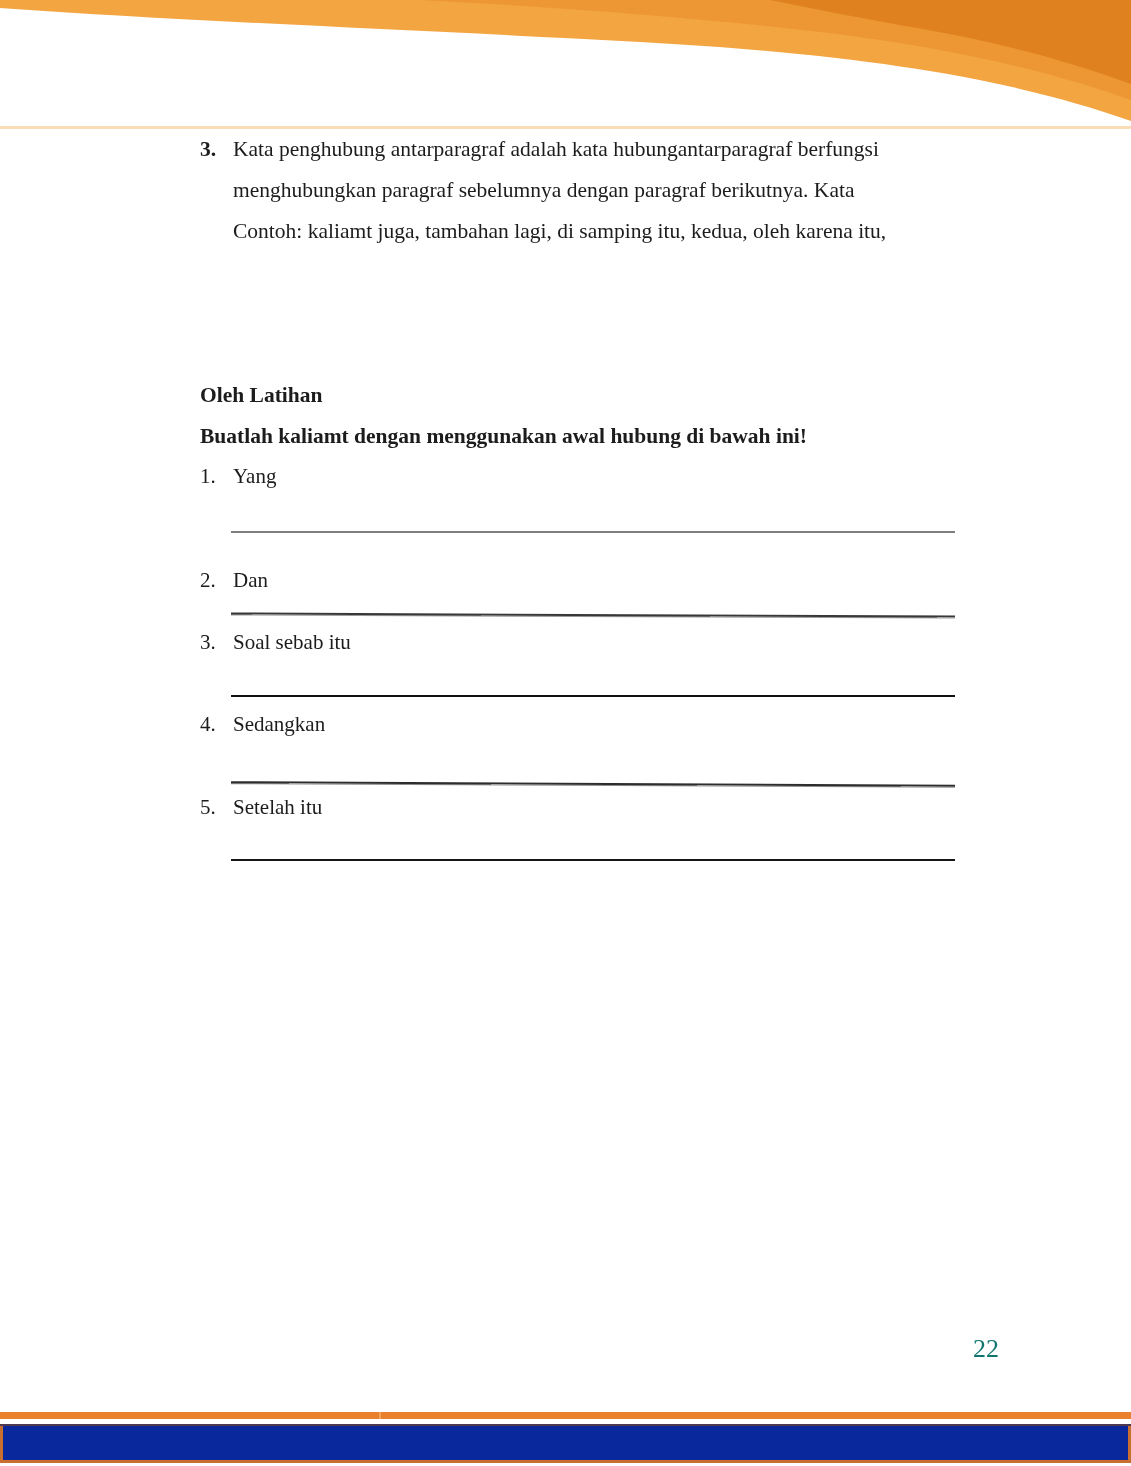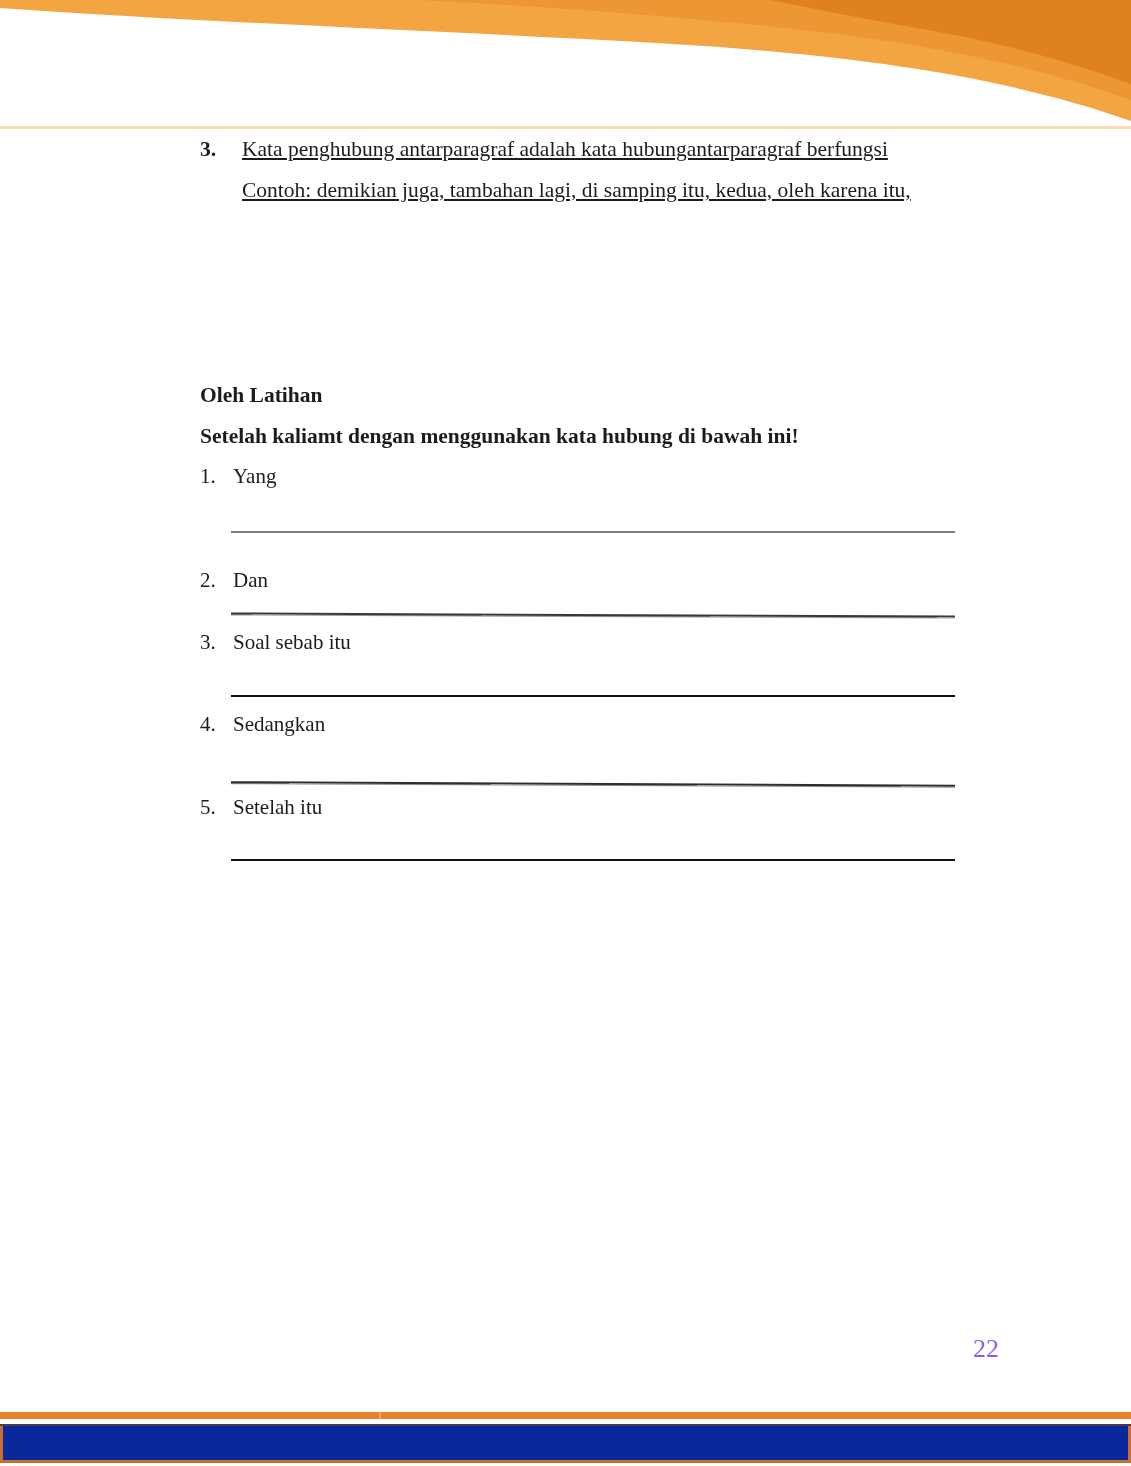--- a/index.html
+++ b/index.html
@@ -15,21 +15,21 @@
   
   .header { position:absolute; top:0; left:0; width:1131px; height:130px; }
   .header svg { display:block; }
 
   
   .item3 { position:absolute; top:129px; left:200px; width:820px; }
   .item3 .num {
     position:absolute; left:0; top:0; width:30px;
     font-weight:bold; font-size:21.5px; line-height:41px;
   }
-  .item3 .lines { margin-left:42px;text-decoration:underline; }
+  .item3 .lines { margin-left:33px; }
   .t-line { font-size:21.5px; line-height:41px; white-space:nowrap; }
 
   .heading-bold {
     position:absolute; left:200px;
     font-weight:bold; font-size:21.5px; line-height:28px;
   }
   .h-soal { top:381px; }
   .h-instr { top:422px; }
 
   .ex-item { position:absolute; left:200px; font-size:21px; line-height:28px; }
@@ -39,21 +39,21 @@
 
   .answer-line { position:absolute; left:231px; width:724px; height:0; }
   .al1 { top:531px; border-top:2px solid #7e7e7e; }
   .al2 { top:614px; border-top:2px solid #383838; transform:rotate(0.25deg); box-shadow:0 1px 0 #9a9a9a; }
   .al3 { top:695px; border-top:2.5px solid #111111; }
   .al4 { top:783px; border-top:2px solid #2d2d2d; transform:rotate(0.28deg); box-shadow:0 1px 0 #8f8f8f; }
   .al5 { top:859px; border-top:2px solid #161616; }
 
   .page-number {
     position:absolute; top:1334px; left:973px;
-    font-size:26px; line-height:30px; color:#8b5cf6;
+    font-size:26px; line-height:30px; color:#0f766e;
   }
 
   
   .footer-orange-bar {
     position:absolute; top:1412px; left:0; width:1131px; height:7px;
     background:var(--footer-orange,#E8802C);
   }
   .footer-orange-divider {
     position:absolute; top:1412px; left:379px; width:2px; height:7px;
     background:var(--footer-orange-divider,#F2A356);
@@ -85,26 +85,27 @@
       <path style="fill:var(--header-medium,#EC9733)" d="M420,0 H1131 V100 C 1040,68 940,46 820,32 C 700,18 560,7 420,0 Z"></path>
       <path style="fill:var(--header-dark,#E0811F)" d="M770,0 H1131 V84 C 1060,58 990,40 905,26 C 860,18 815,9 770,0 Z"></path>
       <rect x="0" y="126" width="1131" height="3" style="fill:var(--header-pale-line,#FBDCB4)"></rect>
     </svg>
   </div>
 
   <div class="item3">
     <span class="num">3.</span>
     <div class="lines">
       <div class="t-line">Kata penghubung antarparagraf adalah kata hubungantarparagraf berfungsi</div>
-      <div class="t-line">Contoh: demikian juga, tambahan lagi, di samping itu, kedua, oleh karena itu,</div>
+      <div class="t-line">menghubungkan paragraf sebelumnya dengan paragraf berikutnya. Kata</div>
+      <div class="t-line">Contoh: kaliamt juga, tambahan lagi, di samping itu, kedua, oleh karena itu,</div>
     </div>
   </div>
 
   <div class="heading-bold h-soal">Oleh Latihan</div>
-  <div class="heading-bold h-instr">Setelah kaliamt dengan menggunakan kata hubung di bawah ini!</div>
+  <div class="heading-bold h-instr">Buatlah kaliamt dengan menggunakan awal hubung di bawah ini!</div>
 
   <div class="ex-item e1">
     <span class="n">1.</span><span>Yang</span>
   </div>
   <div class="answer-line al1"></div>
 
   <div class="ex-item e2">
     <span class="n">2.</span><span>Dan</span>
   </div>
   <div class="answer-line al2"></div>

